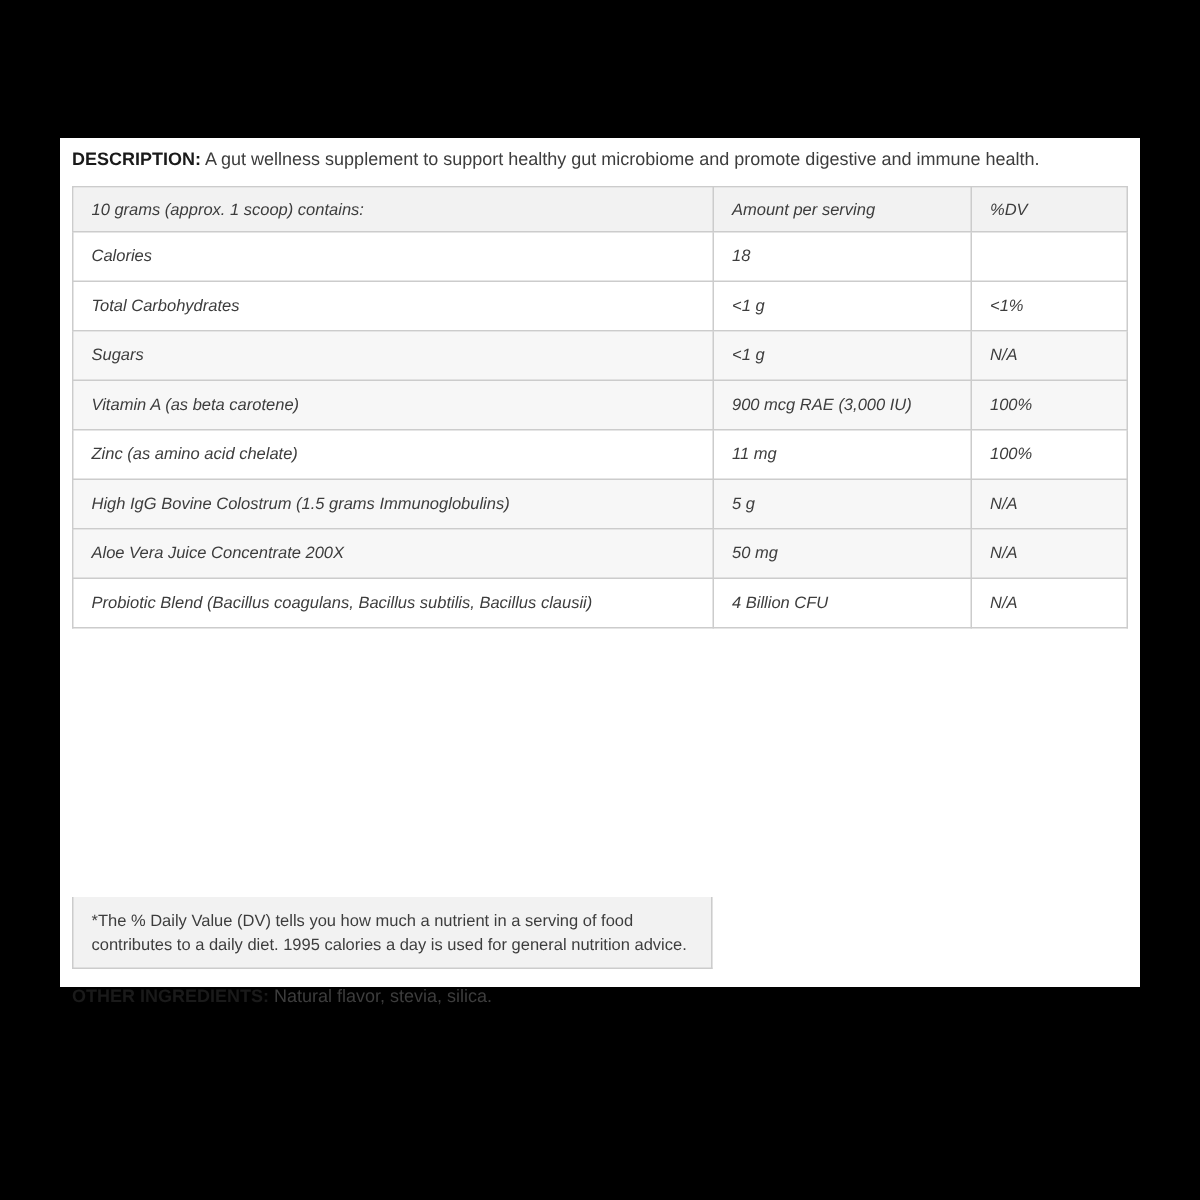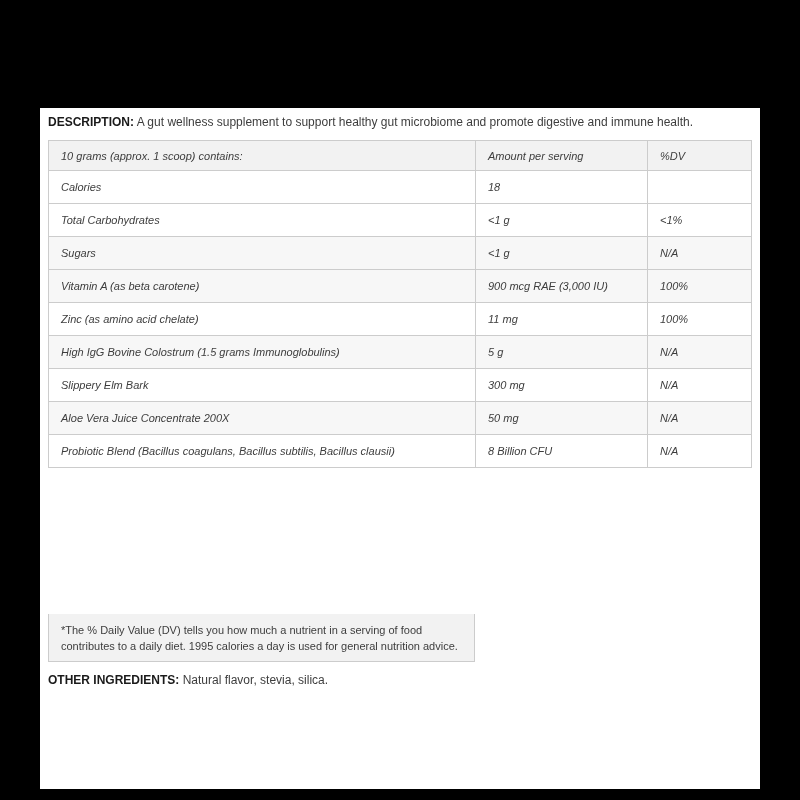--- a/index.html
+++ b/index.html
@@ -10,22 +10,22 @@
     position: relative;
   }
   .frame {
     position: absolute;
     left: 0; top: 0;
     width: 800px; height: 800px;
     background: #000000;
   }
   .page {
     position: absolute;
-    left: 40px; top: 108px;
-    width: 720px; height: 681px;
+    left: 40px; top: 92px;
+    width: 720px; height: 566px;
     background: #ffffff;
   }
   .desc-line {
     position: absolute;
     left: 8px; top: 6px;
     width: 700px;
     font-size: 12px;
     line-height: 16px;
     color: #3d3d3d;
   }
@@ -143,35 +143,30 @@
       </tr>
 
       <tr class="striped">
         <td>High IgG Bovine Colostrum (1.5 grams Immunoglobulins)</td>
         <td>5 g</td>
         <td>N/A</td>
       </tr>
 
 
 
-      <tr>
-        <td>Slippery Elm Bark</td>
-        <td>300 mg</td>
-        <td>N/A</td>
-      </tr>
 
       <tr class="striped">
         <td>Aloe Vera Juice Concentrate 200X</td>
         <td>50 mg</td>
         <td>N/A</td>
       </tr>
 
       <tr>
         <td>Probiotic Blend (Bacillus coagulans, Bacillus subtilis, Bacillus clausii)</td>
-        <td>8 Billion CFU</td>
+        <td>4 Billion CFU</td>
         <td>N/A</td>
       </tr>
     </tbody>
       </table>
     </div>
 
     <div class="footnote-box">*The % Daily Value (DV) tells you how much a nutrient in a serving of food contributes to a daily diet. 1995 calories a day is used for general nutrition advice.</div>
 
     <div class="other-line">
       <span class="bold-label">OTHER INGREDIENTS:</span><span> Natural flavor, stevia, silica.</span>

